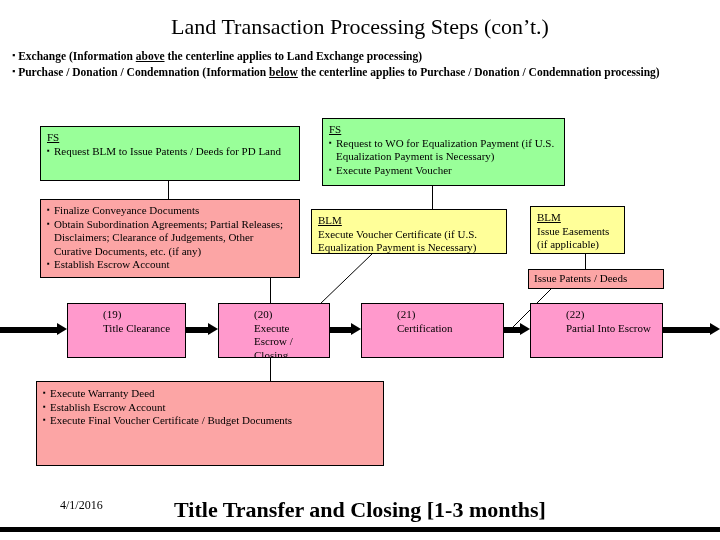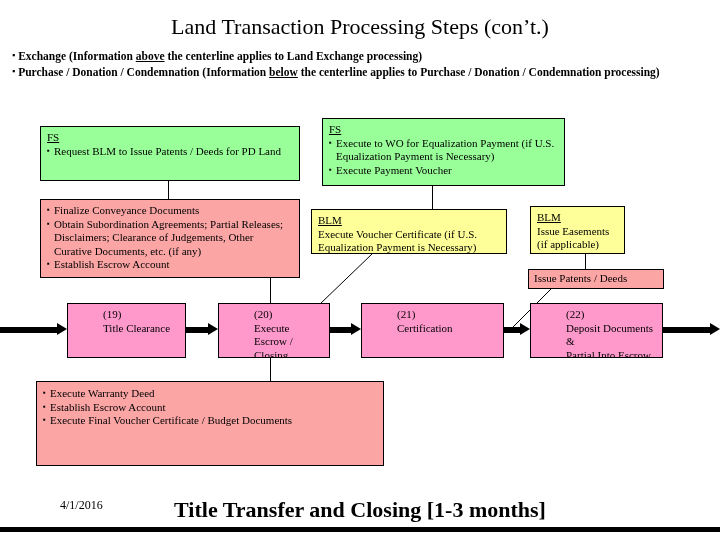--- a/index.html
+++ b/index.html
@@ -200,21 +200,21 @@
       <ul class="blist">
         <li>Request BLM to Issue Patents / Deeds for PD Land</li>
       </ul>
     </div>
   </div>
 
   <div class="box green" style="left:322px; top:118px; width:243px; height:68px;">
     <div class="inner">
       <span class="hdr">FS</span>
       <ul class="blist">
-        <li>Execute to WO for Equalization Payment (if U.S. Equalization Payment is Necessary)</li>
+        <li>Request to WO for Equalization Payment (if U.S. Equalization Payment is Necessary)</li>
         <li>Execute Payment Voucher</li>
       </ul>
     </div>
   </div>
 
   <div class="box cyan" style="left:40px; top:199px; width:260px; height:79px;">
     <div class="inner">
       <ul class="blist">
         <li>Finalize Conveyance Documents</li>
         <li>Obtain Subordination Agreements; Partial Releases; Disclaimers; Clearance of Judgements, Other Curative Documents, etc. (if any)</li>
@@ -263,21 +263,20 @@
   <div class="box pink proc" style="left:361px; top:303px; width:143px; height:55px;">
     <div class="inner">
       <span class="num">(21)</span>
       <span class="plain-line">Certification</span>
     </div>
   </div>
 
   <div class="box pink proc" style="left:530px; top:303px; width:133px; height:55px;">
     <div class="inner">
       <span class="num">(22)</span>
-      <span class="plain-line">Deposit Documents &amp;</span>
       <span class="plain-line">Partial Into Escrow</span>
     </div>
   </div>
 
   <div class="arrow" style="left:0px; top:326px; width:67px;">
     <div class="shaft" style="width:57px;"></div>
     <div class="head" style="left:57px;"></div>
   </div>
   <div class="arrow" style="left:186px; top:326px; width:32px;">
     <div class="shaft" style="width:22px;"></div>

